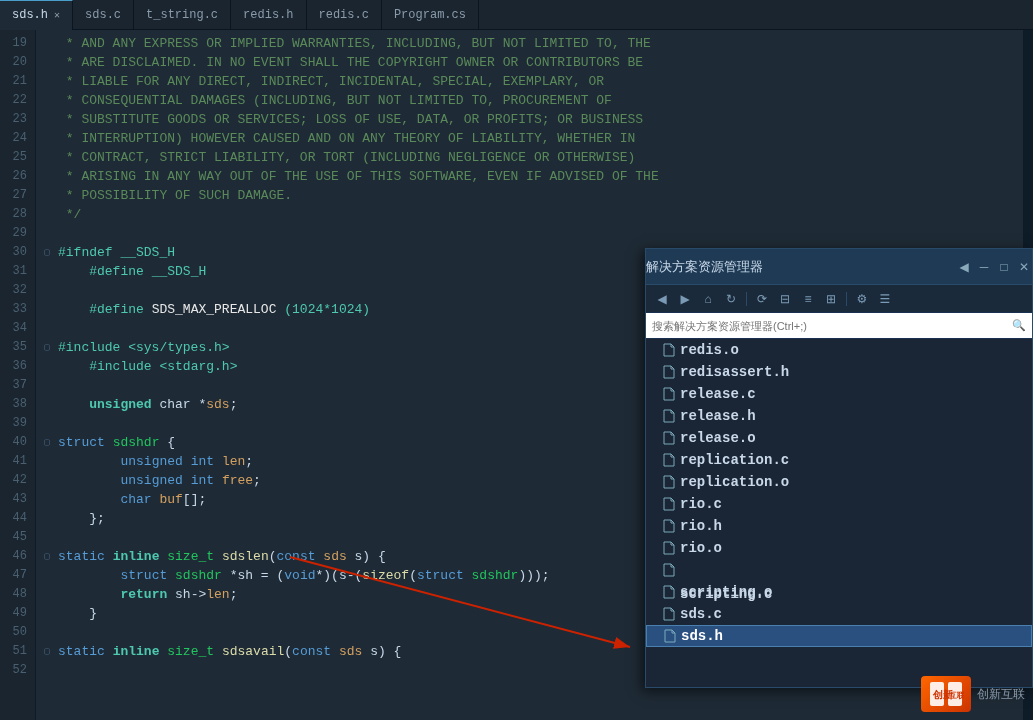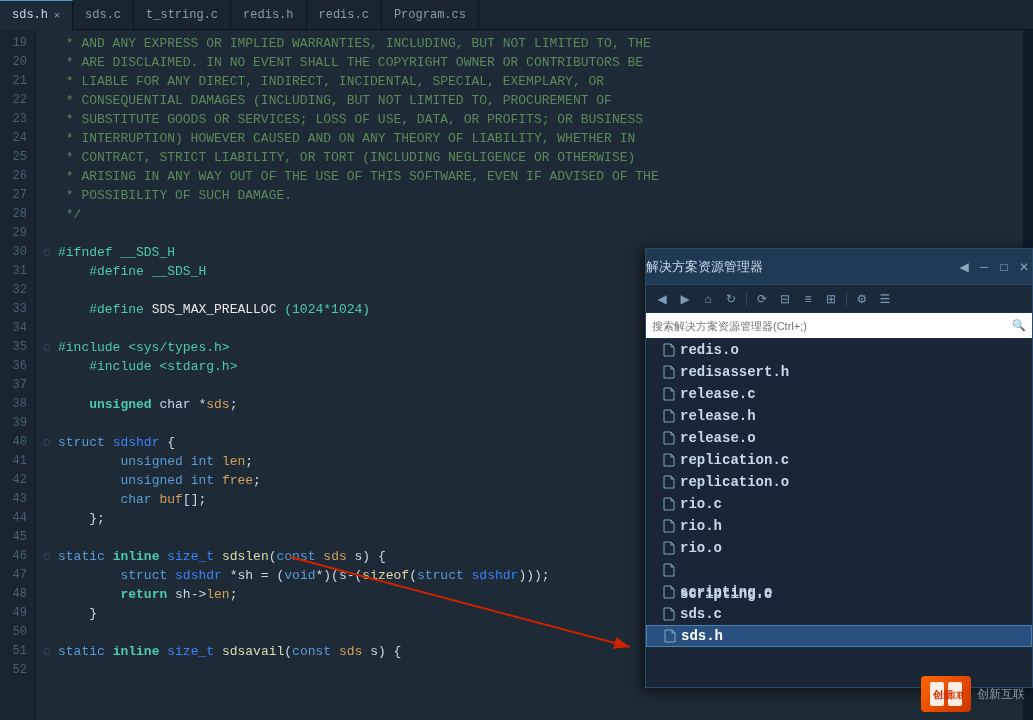--- a/index.html
+++ b/index.html
@@ -93,21 +93,21 @@
       color: #4a6080;
       cursor: pointer;
       flex-shrink: 0;
     }
 
     
     .c-comment { color: #5a8a5a; }
     .c-keyword { color: #4ec9b0; font-weight: bold; }
     .c-keyword2 { color: #569cd6; }
     .c-preprocessor { color: #4ec9b0; }
-    .c-type { color: #3b82f6; }
+    .c-type { color: #22c55e; }
     .c-func { color: #dcdcaa; }
     .c-white { color: #e8e8e8; }
     .c-light { color: #c8d8e8; }
     .c-gray { color: #8899aa; }
     .c-orange { color: #d4a060; }
 
     
     .solution-panel {
       position: absolute;
       right: 0;

